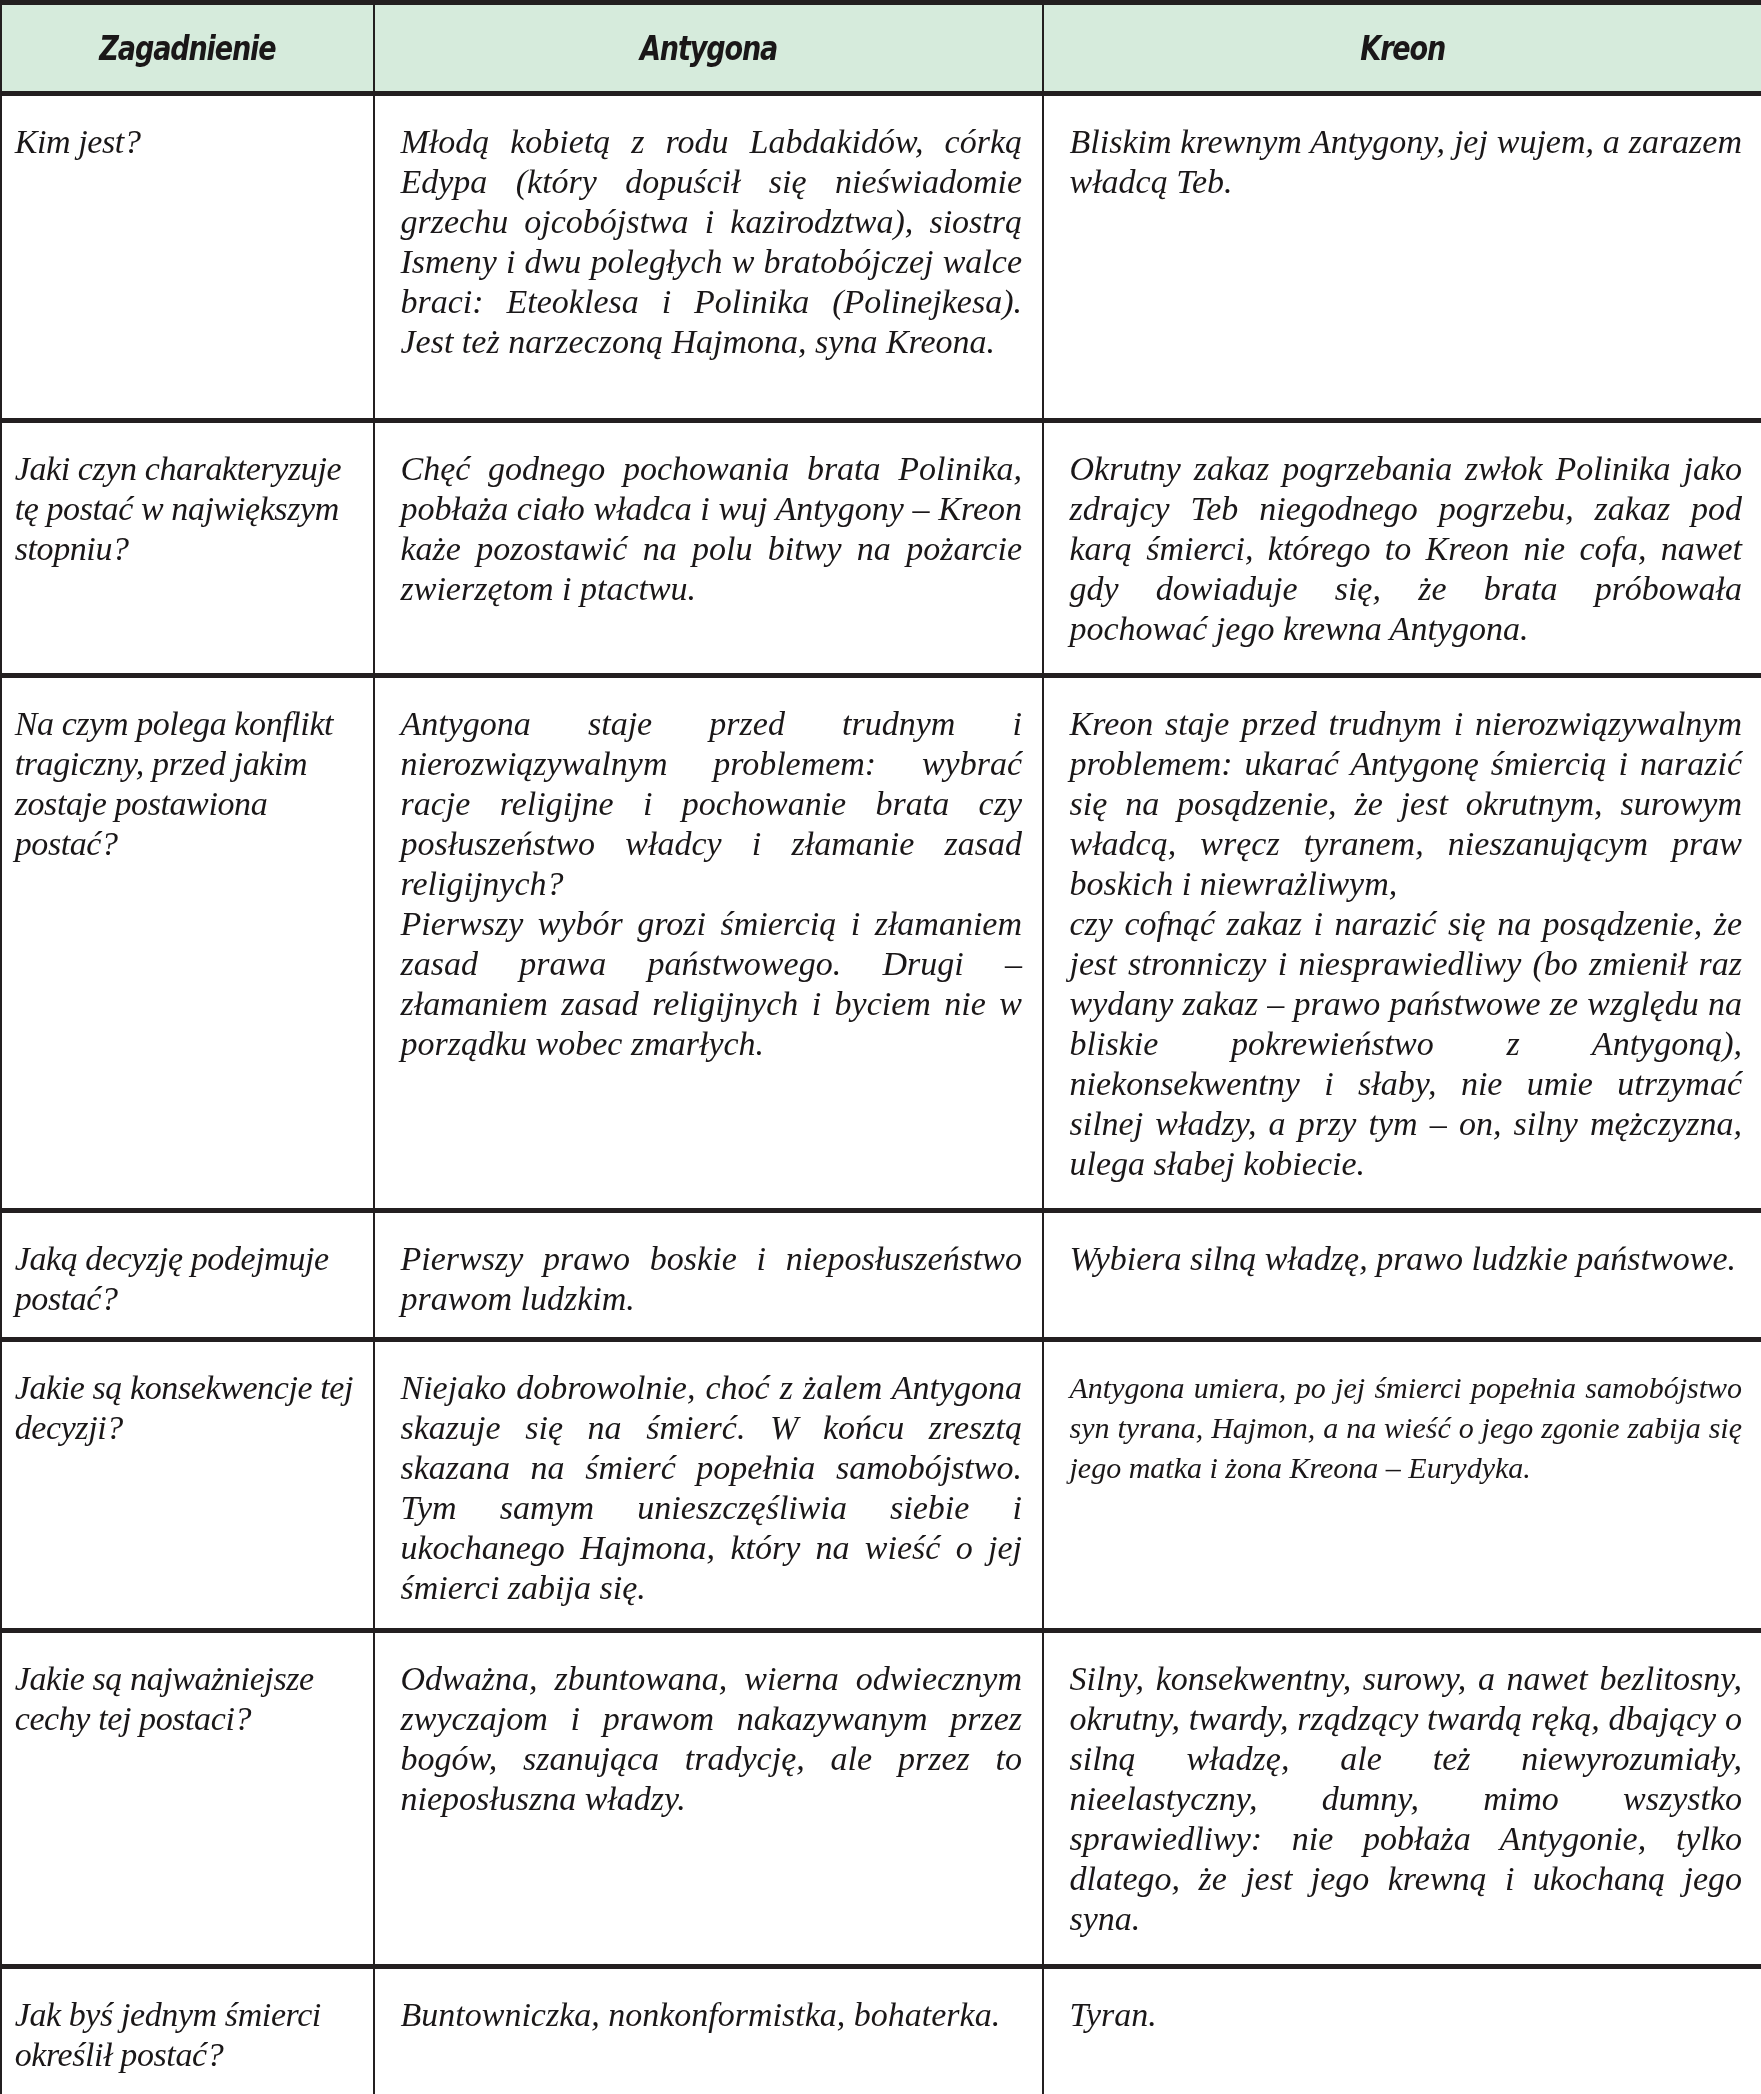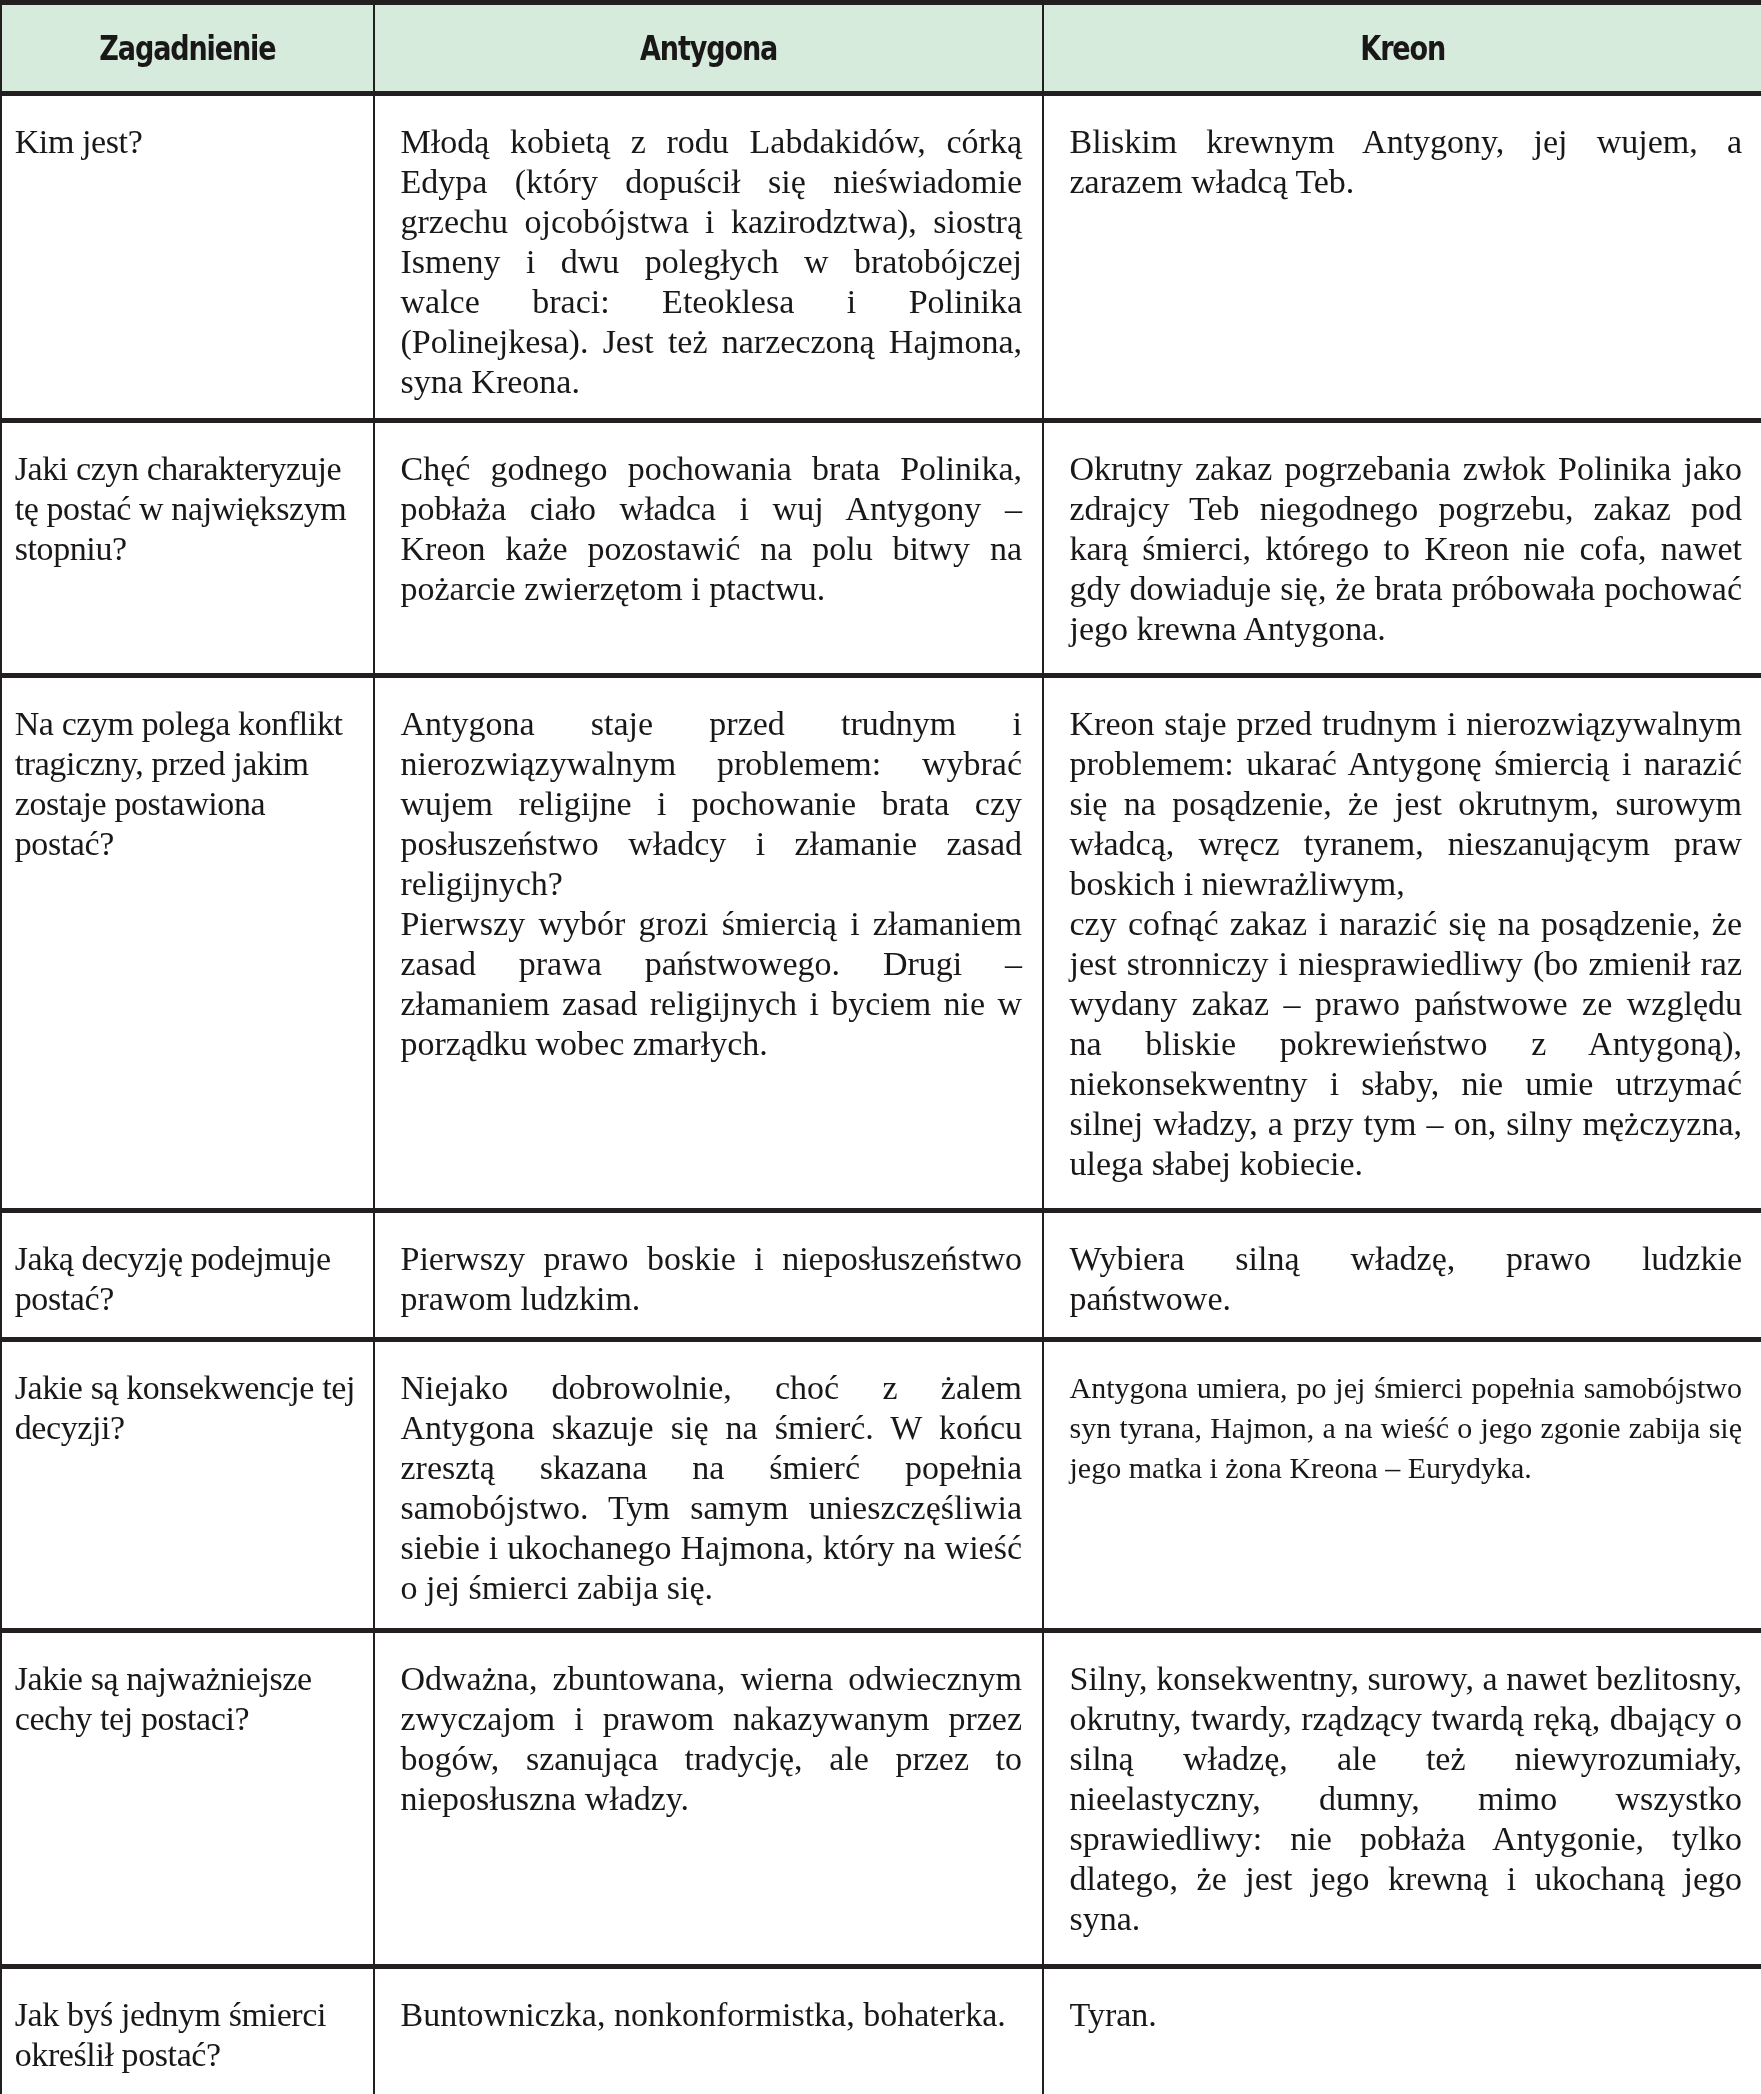--- a/index.html
+++ b/index.html
@@ -24,20 +24,21 @@
       color: #1a1718;
     }
     .tbl col.c1 { width: 373px; }
     .tbl col.c2 { width: 669px; }
     .tbl col.c3 { width: 720px; }
     .tbl th, .tbl td {
       border-left: 2.7px solid #231f20;
       border-right: 2.7px solid #231f20;
       vertical-align: top;
       box-sizing: border-box;
+      font-style: italic;
     }
     .tbl th {
       background: #d6ebdc;
       height: 91px;
       border-top: 5.5px solid #231f20;
       border-bottom: 5.5px solid #231f20;
       font-family: "DejaVu Sans", sans-serif;
       font-weight: bold;
       font-size: 33px;
       letter-spacing: -1.4px;
@@ -114,21 +115,21 @@
         </td>
       <td>
           <span class="cell-text">Okrutny zakaz pogrzebania zwłok Polinika jako zdrajcy Teb niegodnego pogrzebu, zakaz pod karą śmierci, którego to Kreon nie cofa, nawet gdy dowiaduje się, że brata próbowała pochować jego krewna Antygona.</span>
         </td>
     </tr>
     <tr class="r3">
       <td class="q">
           <span class="cell-text">Na czym polega konflikt tragiczny, przed jakim zostaje postawiona postać?</span>
         </td>
       <td>
-          <span class="cell-text">Antygona staje przed trudnym i nierozwiązywalnym problemem: wybrać wujem religijne i pochowanie brata czy posłuszeństwo władcy i złamanie zasad religijnych?
+          <span class="cell-text">Antygona staje przed trudnym i nierozwiązywalnym problemem: wybrać racje religijne i pochowanie brata czy posłuszeństwo władcy i złamanie zasad religijnych?
 Pierwszy wybór grozi śmiercią i złamaniem zasad prawa państwowego. Drugi – złamaniem zasad religijnych i byciem nie w porządku wobec zmarłych.</span>
         </td>
       <td>
           <span class="cell-text">Kreon staje przed trudnym i nierozwiązywalnym problemem: ukarać Antygonę śmiercią i narazić się na posądzenie, że jest okrutnym, surowym władcą, wręcz tyranem, nieszanującym praw boskich i niewrażliwym,
 czy cofnąć zakaz i narazić się na posądzenie, że jest stronniczy i niesprawiedliwy (bo zmienił raz wydany zakaz – prawo państwowe ze względu na bliskie pokrewieństwo z Antygoną), niekonsekwentny i słaby, nie umie utrzymać silnej władzy, a przy tym – on, silny mężczyzna, ulega słabej kobiecie.</span>
         </td>
     </tr>
     <tr class="r4">
       <td class="q">
           <span class="cell-text">Jaką decyzję podejmuje postać?</span>

